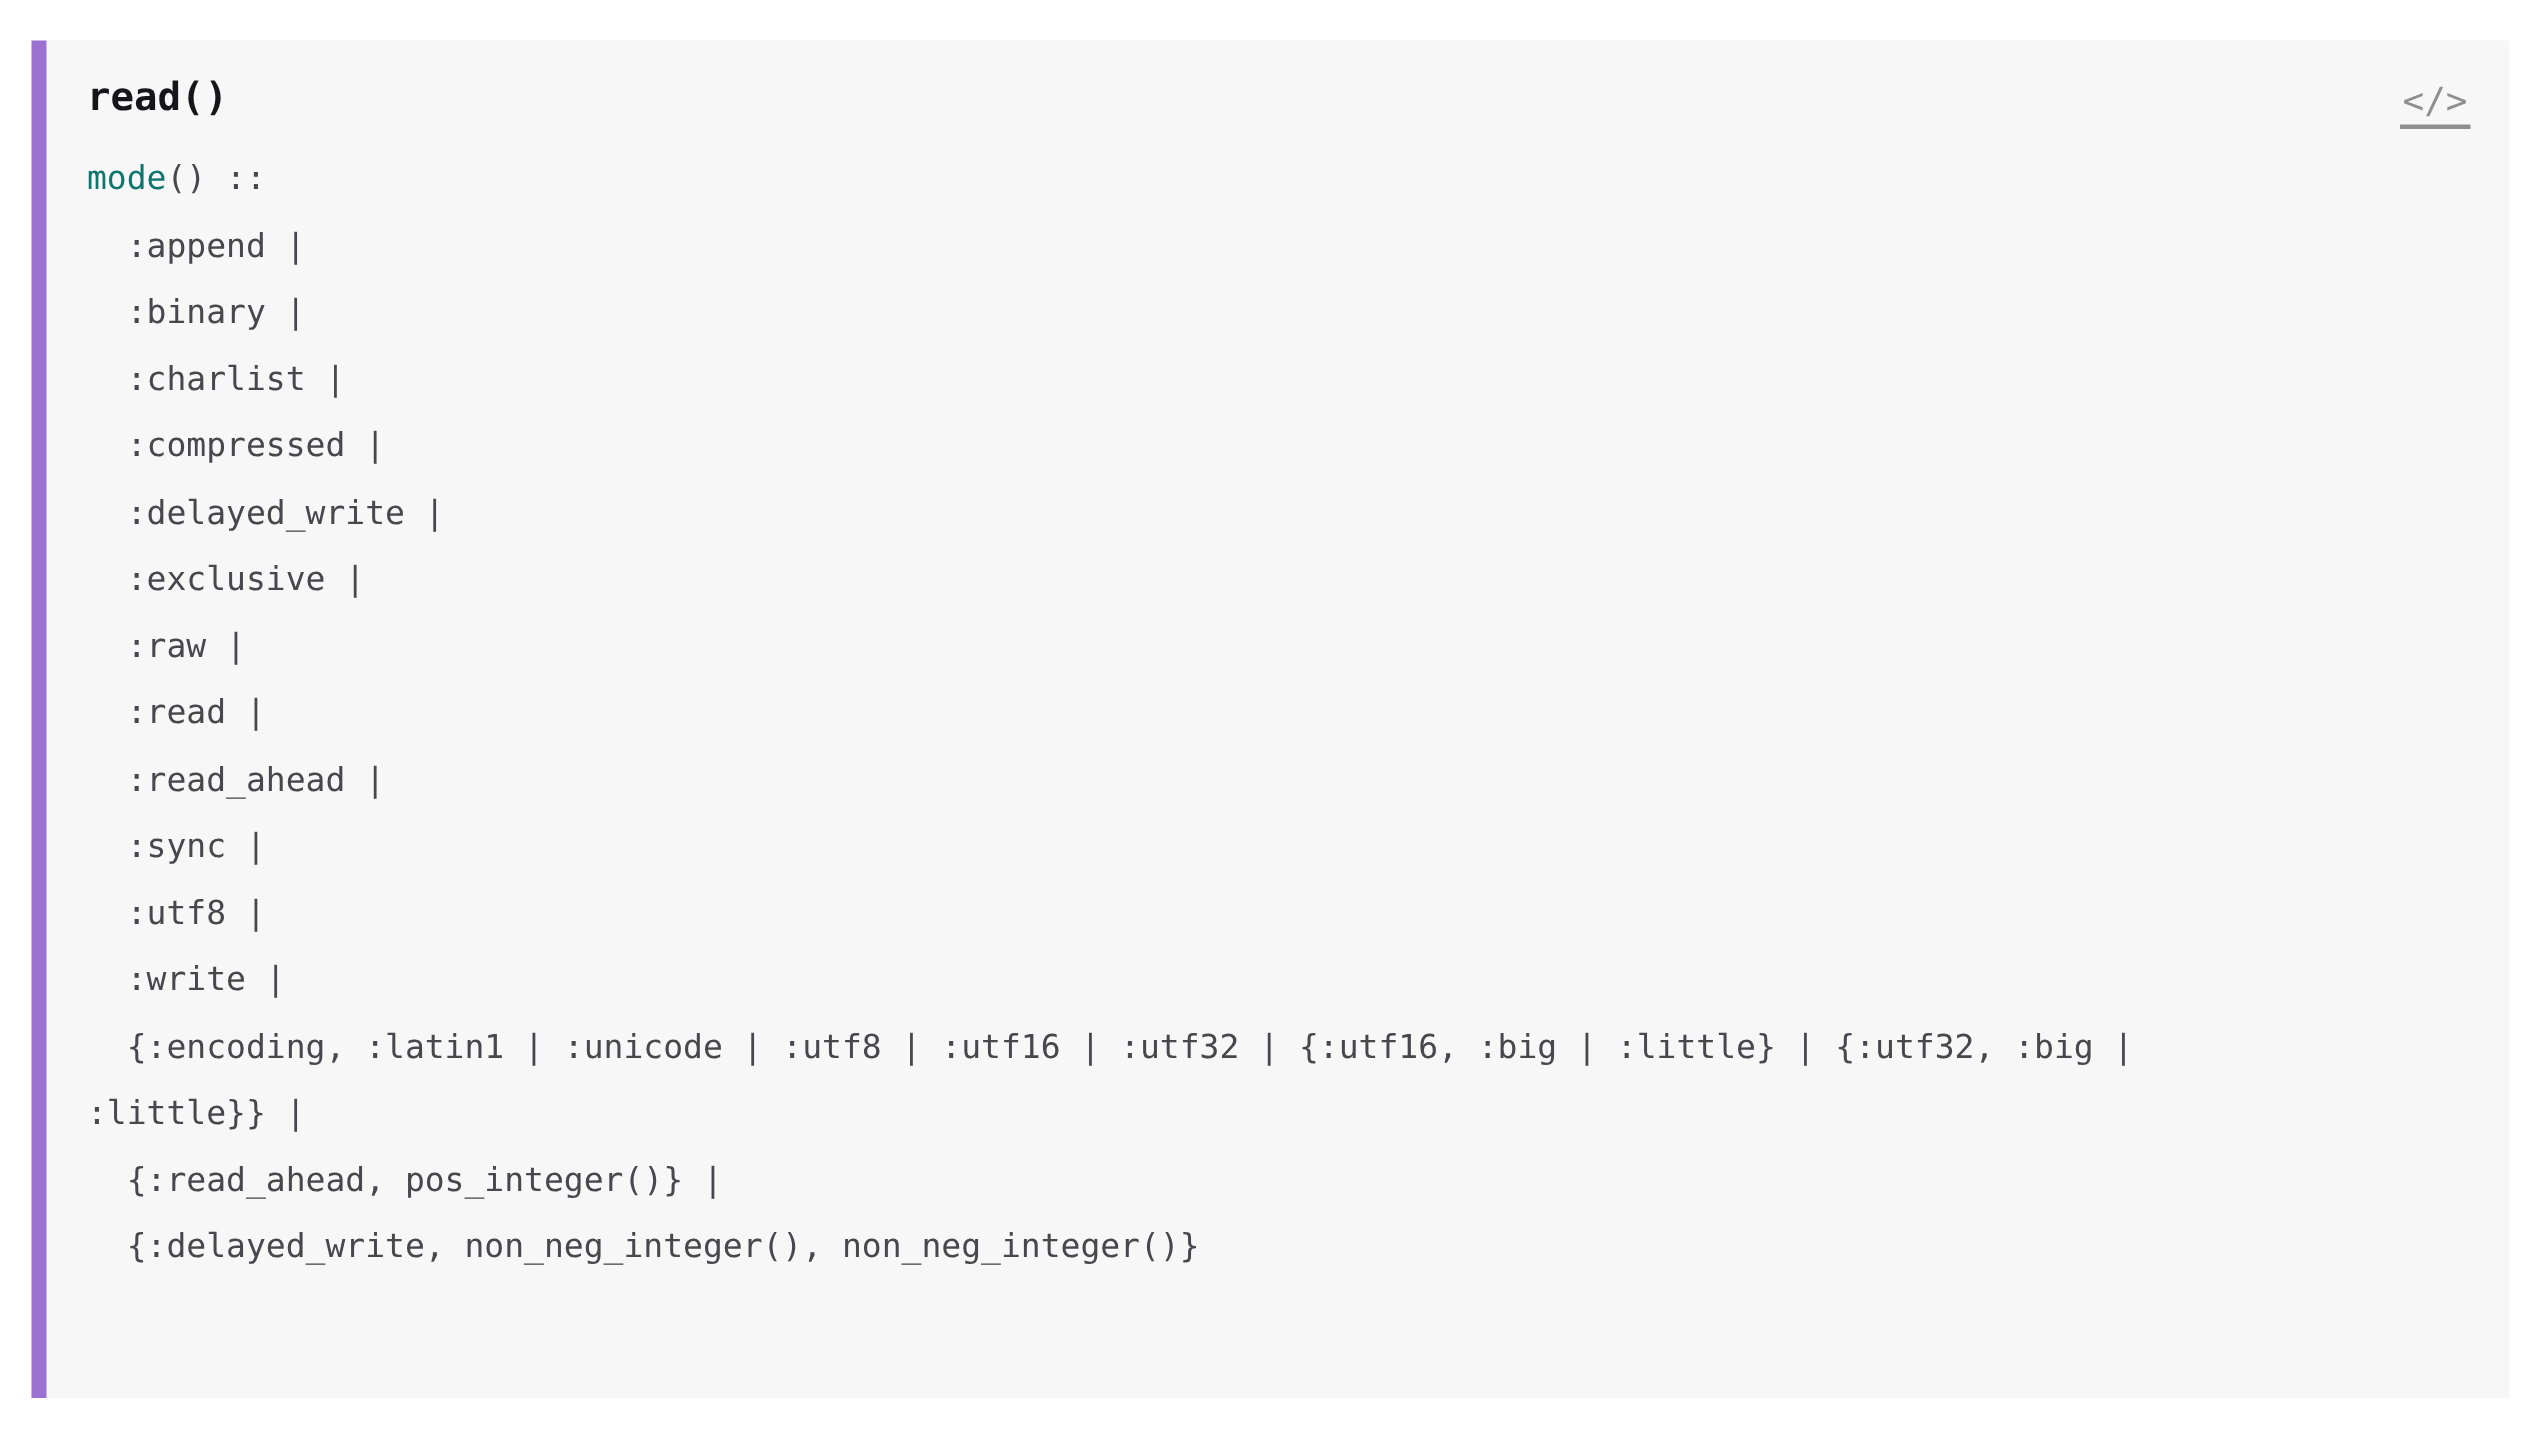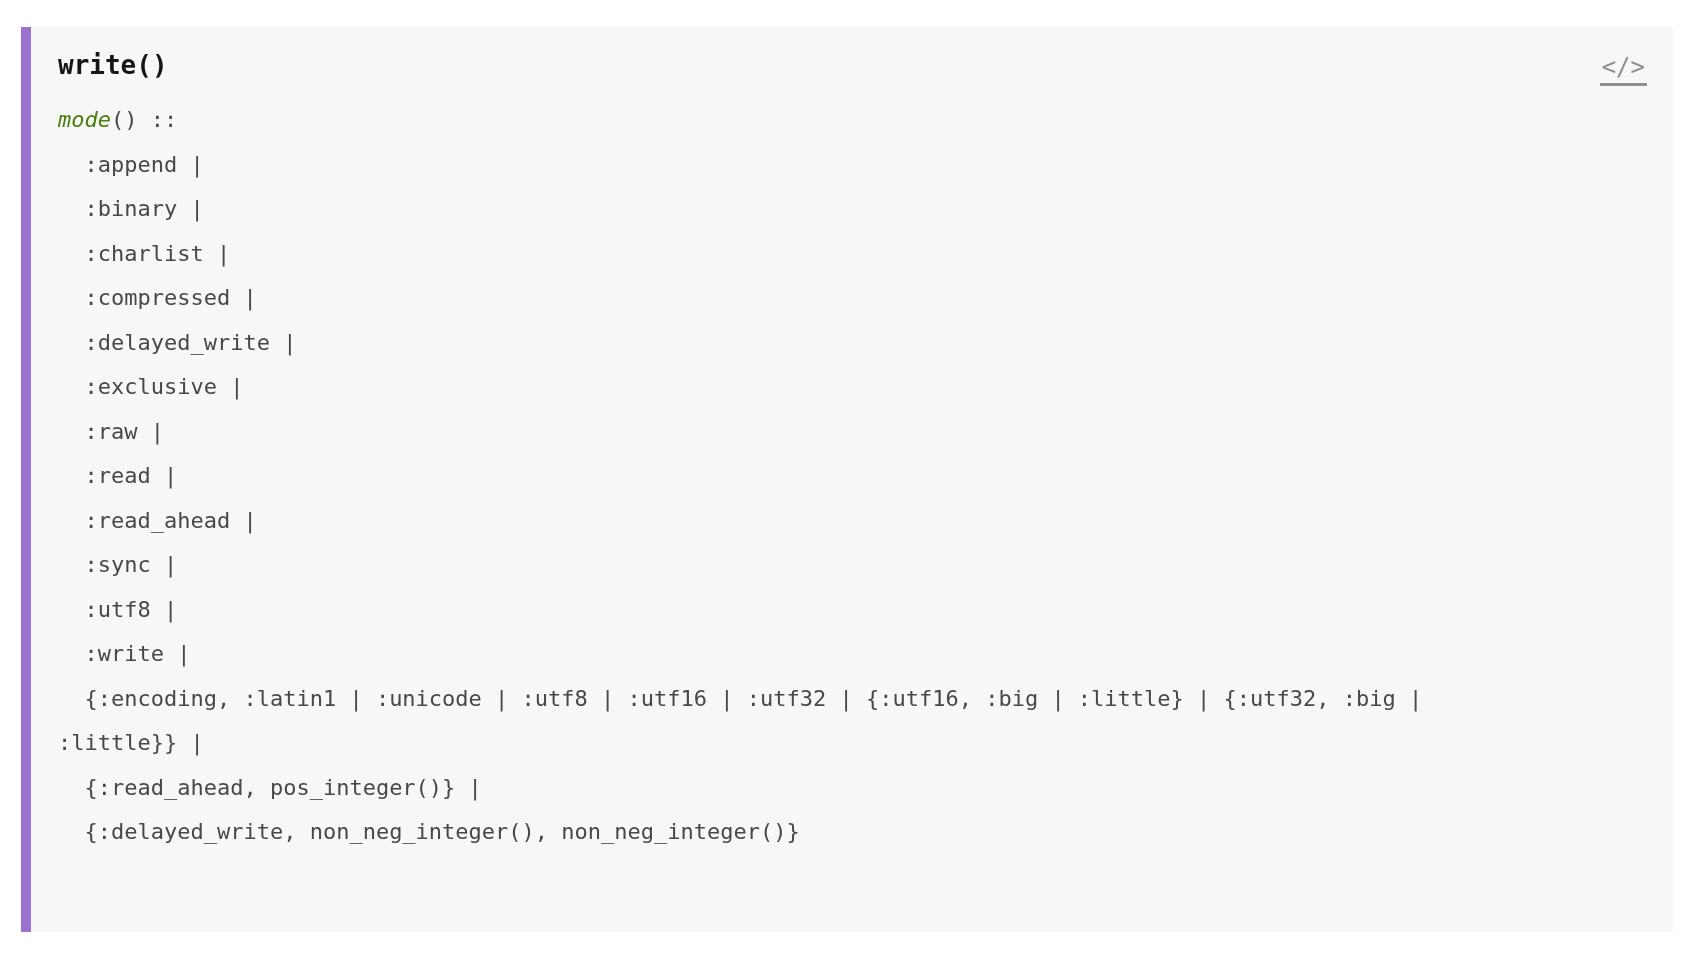--- a/index.html
+++ b/index.html
@@ -48,28 +48,27 @@
     margin: 12px 0 0 0;
     font-family: "DejaVu Sans Mono", "Liberation Mono", monospace;
     font-size: 22px;
     line-height: 44.5px;
     color: #47474c;
   }
   .spec-line {
     white-space: pre;
   }
   .type-link {
-    color: #4d7c0f;
+    color: #0f766e;
     text-decoration: none;
     cursor: pointer;
-    font-style: italic;
   }
 </style>
 </head>
 <body>
 
 <div class="detail">
   <div class="detail-header">
-    <h1 class="signature">write()</h1>
+    <h1 class="signature">read()</h1>
     <a class="view-source"><span>&lt;/&gt;</span></a>
   </div>
   <pre class="specs"><div class="spec-line"><a class="type-link">mode</a><span>() ::</span></div><div class="spec-line">  :append |</div><div class="spec-line">  :binary |</div><div class="spec-line">  :charlist |</div><div class="spec-line">  :compressed |</div><div class="spec-line">  :delayed_write |</div><div class="spec-line">  :exclusive |</div><div class="spec-line">  :raw |</div><div class="spec-line">  :read |</div><div class="spec-line">  :read_ahead |</div><div class="spec-line">  :sync |</div><div class="spec-line">  :utf8 |</div><div class="spec-line">  :write |</div><div class="spec-line">  {:encoding, :latin1 | :unicode | :utf8 | :utf16 | :utf32 | {:utf16, :big | :little} | {:utf32, :big |</div><div class="spec-line">:little}} |</div><div class="spec-line">  {:read_ahead, pos_integer()} |</div><div class="spec-line">  {:delayed_write, non_neg_integer(), non_neg_integer()}</div></pre>
 </div>
 
 </body></html>

